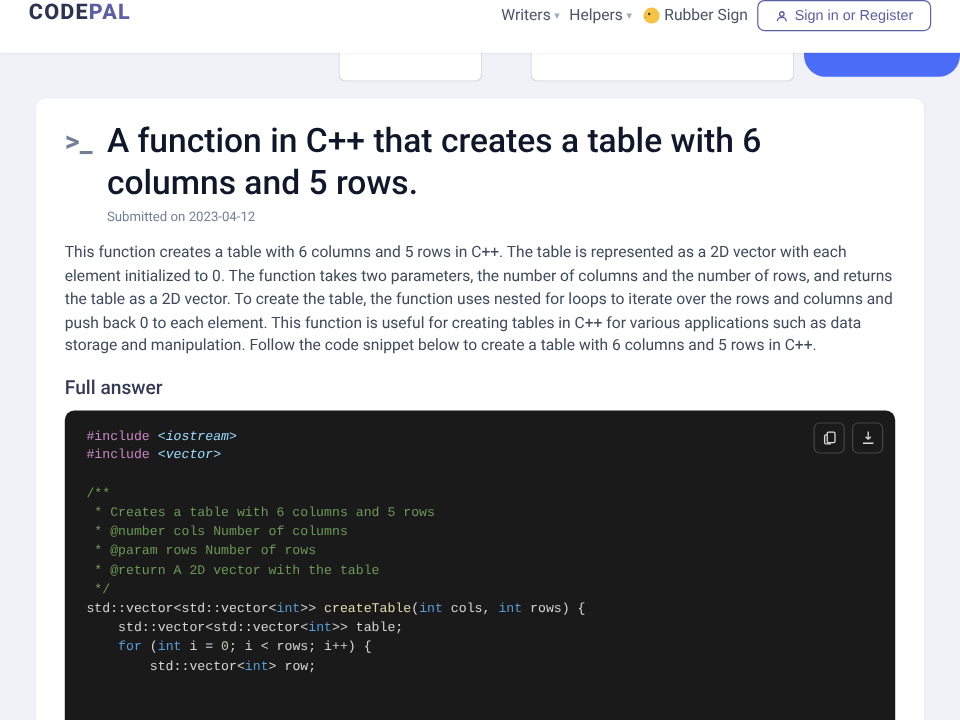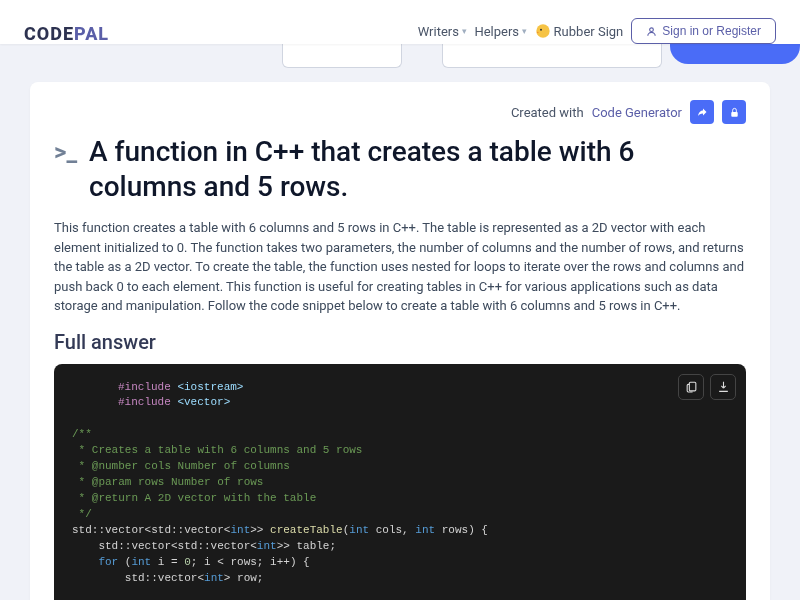--- a/index.html
+++ b/index.html
@@ -1,44 +1,44 @@
 <!DOCTYPE html>
 <html><head>
 <meta charset="utf-8">
 <style>
 * { margin: 0; padding: 0; box-sizing: border-box; }
 body { font-family: -apple-system, BlinkMacSystemFont, "Segoe UI", Roboto, sans-serif; background: #f0f2f8; width: 800px; height: 600px; overflow: hidden; }
-.header { background: #fff; height: 44px; display: flex; align-items: flex-end; padding: 0 24px; box-shadow: 0 1px 2px rgba(0,0,0,0.05); position: relative; z-index: 10; }
+.header { background: #fff; height: 44px; display: flex; align-items: flex-start; padding: 0 24px; box-shadow: 0 1px 2px rgba(0,0,0,0.05); position: relative; z-index: 10; }
 .logo { font-weight: 800; font-size: 18px; letter-spacing: 1px; }
 .logo-code { color: #2d3250; }
 .logo-pal { color: #5b5fa8; }
 .nav { margin-left: auto; display: flex; align-items: center; gap: 8px; }
 .nav-item { color: #4a5568; font-size: 13px; display: flex; align-items: center; gap: 3px; cursor: pointer; }
 .chevron { font-size: 9px; color: #a0aec0; }
 .duck { width: 16px; height: 16px; }
 .signin-btn { border: 1.5px solid #5b5fa8; color: #5b5fa8; padding: 5px 14px; border-radius: 6px; font-size: 12px; display: flex; align-items: center; gap: 5px; cursor: pointer; background: #fff; }
 .content { padding: 10px 30px 0; }
 .card { background: #fff; border-radius: 8px; padding: 18px 24px; box-shadow: 0 1px 3px rgba(0,0,0,0.04); }
 .partial-pill { height: 28px; display: flex; align-items: center; justify-content: flex-end; padding: 0 0 8px; }
 .btn-blue { background: #4a6cf7; height: 30px; width: 130px; border-radius: 0 0 18px 18px; margin-top: -10px; }
 .created-row { display: flex; justify-content: flex-end; align-items: center; gap: 8px; font-size: 13px; color: #4a5568; margin-bottom: 10px; }
 .created-link { color: #5b5fa8; }
 .action-icon { width: 24px; height: 24px; background: #4a6cf7; border-radius: 4px; display: flex; align-items: center; justify-content: center; cursor: pointer; color: #fff; }
 .title-row { display: flex; align-items: flex-start; gap: 12px; }
 .prompt-icon { font-size: 24px; color: #718096; font-weight: 700; margin-top: 4px; }
 .title { font-size: 28px; font-weight: 500; color: #0f172a; line-height: 1.25; }
 .submitted { font-size: 11px; color: #718096; margin-top: 4px; }
 .description { font-size: 13px; color: #3d4a5c; line-height: 1.5; margin-top: 14px; }
-.section-title { font-size: 20px; font-weight: 500; color: #333a56; margin-top: 14px; margin-bottom: 10px; }
+.section-title { font-size: 16px; font-weight: 500; color: #333a56; margin-top: 14px; margin-bottom: 10px; }
 .code-block { background: #1a1a1a; border-radius: 8px; padding: 16px 18px; position: relative; }
 .code-actions { position: absolute; top: 10px; right: 10px; display: flex; gap: 6px; }
 .code-action { width: 26px; height: 26px; border: 1px solid #444; border-radius: 5px; display: flex; align-items: center; justify-content: center; cursor: pointer; color: #ddd; background: #1a1a1a; }
 pre { font-family: "Courier New", monospace; font-size: 11px; line-height: 1.45; color: #d4d4d4; white-space: pre; }
-.dir { color: #c586c0; margin-left: 46px; }
-.head { color: #9cdcfe; }
+.dir { color: #c586c0; }
+.head { color: #9cdcfe; font-style: italic; }
 .com { color: #6a9955; }
 .kw { color: #569cd6; }
 .fn { color: #dcdcaa; }
 .num { color: #b5cea8; }
 </style>
 </head>
 <body>
 
 <div class="header">
   <div class="logo">
@@ -72,40 +72,26 @@
 </div>
 
 <div class="partial-pill">
   <div style="width:120px;height:28px;border:1px solid #d0d5e0;border-top:none;border-radius:0 0 6px 6px;margin-right:40px;background:#fff"></div>
   <div style="width:220px;height:28px;border:1px solid #d0d5e0;border-top:none;border-radius:0 0 6px 6px;margin-right:8px;background:#fff"></div>
   <div class="btn-blue"></div>
 </div>
 
 <div class="content">
   <div class="card">
-    <div class="created-row">
-      <span>Created with</span>
-      <a class="created-link">Code Generator</a>
-      <div class="action-icon">
-        <svg width="12" height="12" viewBox="0 0 24 24" fill="#fff">
-            <path d="M14 5l7 7-7 7v-4c-5 0-8 2-10 5 1-6 4-11 10-11V5z"></path>
-          </svg>
-      </div>
-      <div class="action-icon">
-        <svg width="11" height="11" viewBox="0 0 24 24" fill="#fff">
-            <rect x="5" y="11" width="14" height="10" rx="2"></rect>
-            <path d="M8 11V7a4 4 0 018 0v4" fill="none" stroke="#fff" stroke-width="2"></path>
-          </svg>
-      </div>
-    </div>
 
     <div class="title-row">
       <div class="prompt-icon">&gt;_</div>
       <div>
         <h1 class="title">A function in C++ that creates a table with 6 columns and 5 rows.</h1>
+        <div class="submitted">Submitted on 2023-04-12</div>
       </div>
     </div>
 
     <p class="description">This function creates a table with 6 columns and 5 rows in C++. The table is represented as a 2D vector with each element initialized to 0. The function takes two parameters, the number of columns and the number of rows, and returns the table as a 2D vector. To create the table, the function uses nested for loops to iterate over the rows and columns and push back 0 to each element. This function is useful for creating tables in C++ for various applications such as data storage and manipulation. Follow the code snippet below to create a table with 6 columns and 5 rows in C++.</p>
 
     <h2 class="section-title">Full answer</h2>
 
     <div class="code-block">
       <div class="code-actions">
         <div class="code-action">

